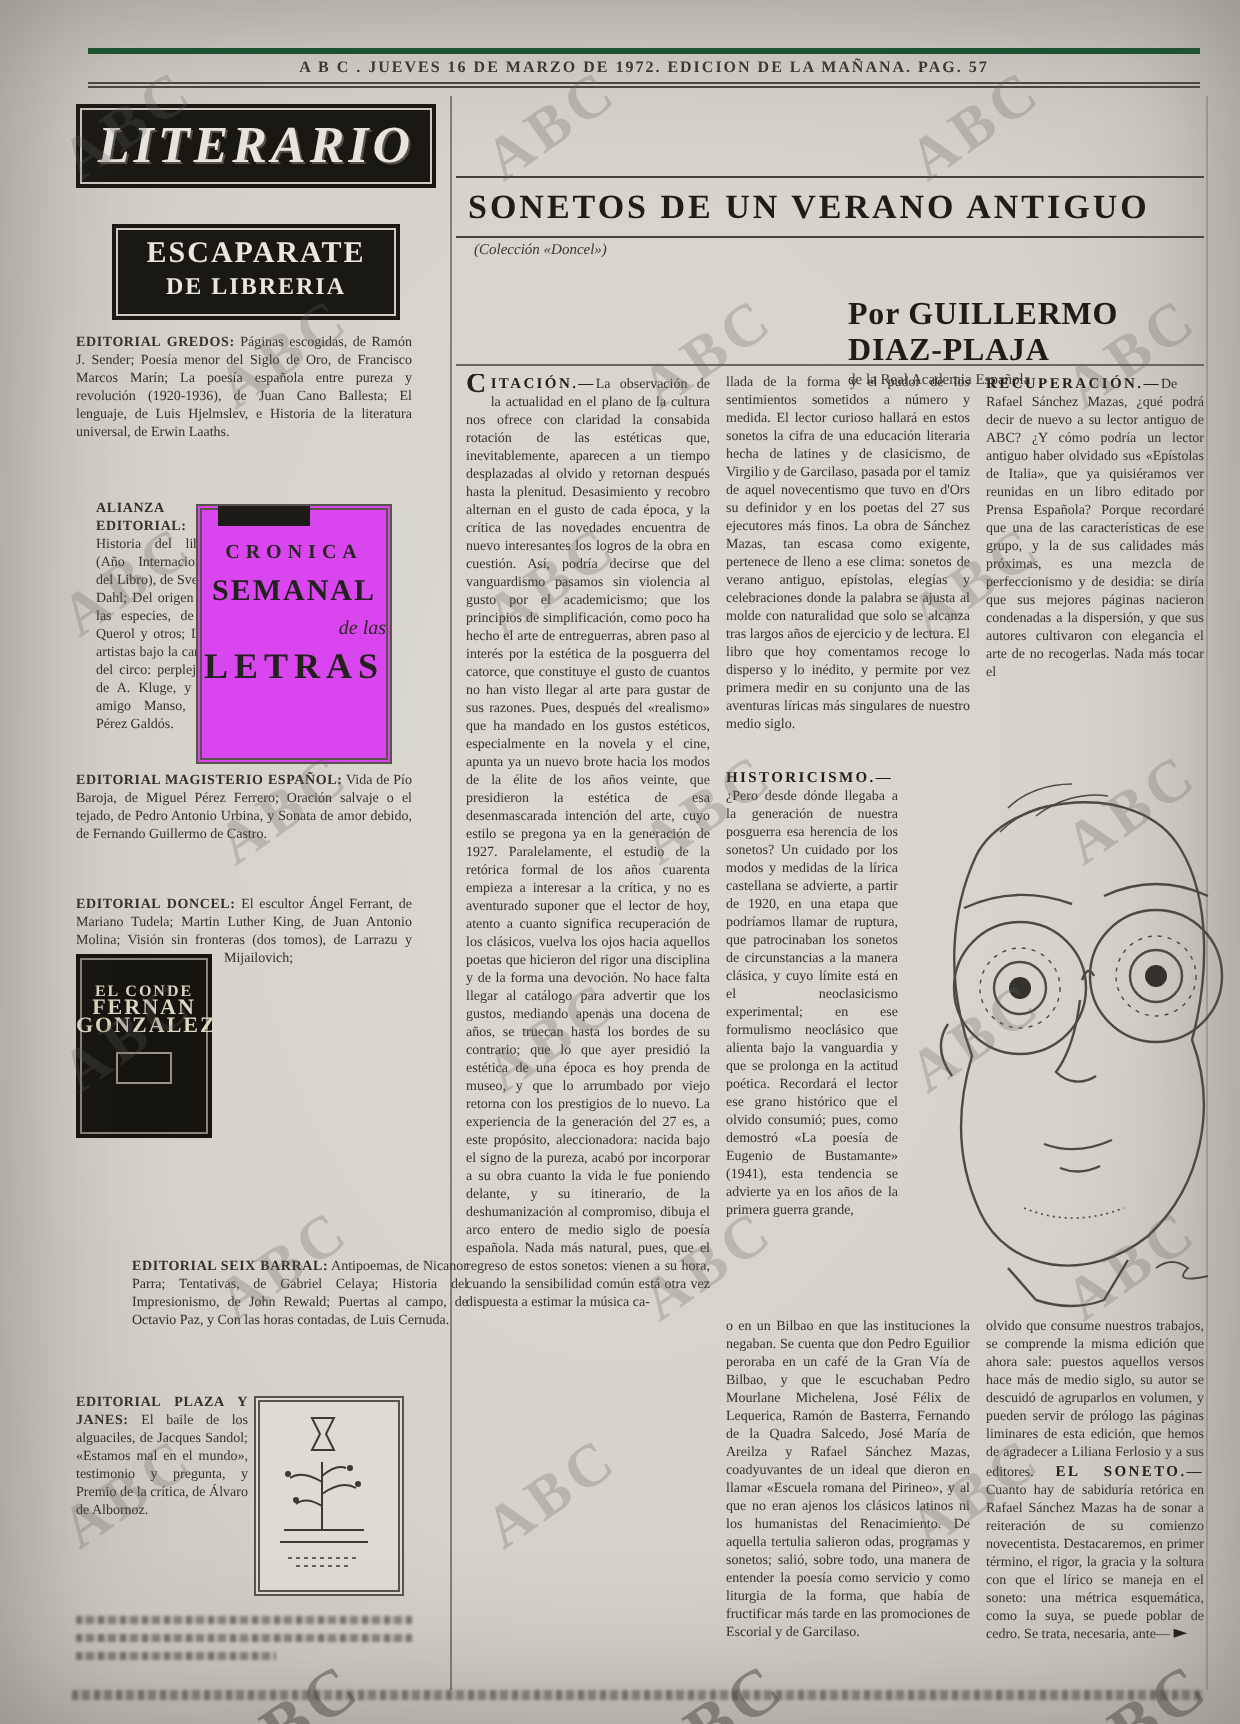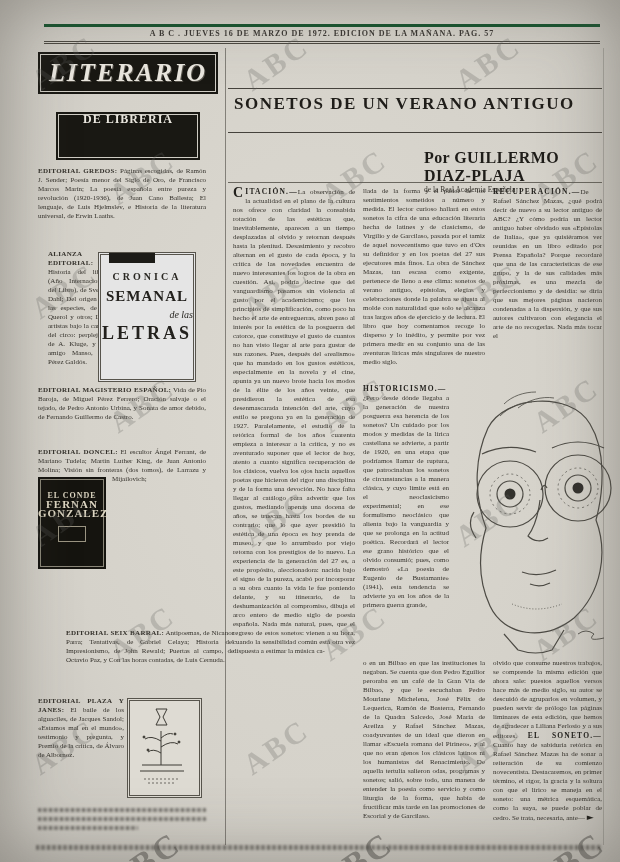--- a/index.html
+++ b/index.html
@@ -22,38 +22,38 @@
   
   .blackbox{background:#191813;color:#e9e6de;text-align:center;
     box-shadow:inset 0 0 0 2px #191813, inset 0 0 0 3px #cfccc4;}
   .masthead{left:38px;top:52px;width:180px;height:42px;
     font-weight:bold;font-style:italic;font-size:26px;letter-spacing:2px;line-height:42px;
     text-shadow:1px 1px 0 #55524a;}
   .escaparate{left:56px;top:112px;width:144px;height:48px;}
   .escaparate .l1{font-weight:bold;font-size:15px;letter-spacing:1px;margin-top:7px;}
   .escaparate .l2{font-weight:bold;font-size:12px;letter-spacing:1px;}
   
-  .cronica{left:98px;top:252px;width:92px;height:124px;border:3px double #57544c;background:#e5e5e5;text-align:center;}
+  .cronica{left:98px;top:252px;width:92px;height:124px;border:3px double #57544c;background:#d946ef;text-align:center;}
   .cronica-tab{position:absolute;left:8px;top:-2px;width:46px;height:10px;background:#1c1b17;}
   .cronica .c1{font-size:10px;font-weight:bold;letter-spacing:3px;margin-top:16px;color:#2a2823;}
   .cronica .c2{font-size:15px;font-weight:bold;letter-spacing:1px;margin-top:6px;color:#23211d;}
   .cronica .c3{font-size:10px;font-style:italic;margin-top:4px;color:#2a2823;text-align:right;}
   .cronica .c4{font-size:18px;font-weight:bold;letter-spacing:3px;margin-top:3px;color:#23211d;}
   
   .bookcover{float:left;width:68px;height:92px;margin:2px 6px 1px 0;background:#15140f;
     box-shadow:inset 0 0 0 2px #15140f, inset 0 0 0 3px #8a8678;text-align:center;color:#ddd6c2;}
   .bookcover .b1{font-size:8px;font-weight:bold;margin-top:14px;letter-spacing:1px;}
   .bookcover .b2,.bookcover .b3{font-size:11px;font-weight:bold;letter-spacing:1px;}
   .bookcover .orn{width:26px;height:14px;margin:8px auto 0;border:1px solid #9a9482;}
   
   .illusbox{left:127px;top:698px;width:69px;height:94px;border:3px double #57544c;background:#dedbd3;}
   
   .art-header{left:228px;top:88px;width:374px;border-top:1px solid #45423c;padding-top:5px;}
   .art-title{display:block;font-size:17px;font-weight:bold;letter-spacing:1.5px;color:#1f1d19;
-    border-bottom:1px solid #45423c;padding:0 0 18px 6px;white-space:nowrap;}
+    border-bottom:1px solid #45423c;padding:0 0 4px 6px;white-space:nowrap;}
   .art-sub{display:block;font-size:11px;font-weight:bold;letter-spacing:.5px;padding:3px 0 0 8px;color:#23211d;}
   .art-coll{display:block;font-size:7.5px;font-style:italic;padding:1px 0 0 9px;color:#3a3731;}
   .byline{left:424px;top:149px;width:178px;}
   .byline .b1{font-size:16px;font-weight:bold;letter-spacing:.4px;color:#1f1d19;}
   .byline .b2{font-size:7.5px;color:#3a3731;}
   .hrule{background:#6a675f;height:1px;}
   .vrule{width:1px;background:rgba(62,59,53,.55);}
   .cont-arrow{font-family:"DejaVu Sans",sans-serif;font-size:9px;color:#1d1c18;letter-spacing:0;}
   
   .smudge{background:repeating-linear-gradient(90deg, rgba(45,42,38,.55) 0 3px, rgba(45,42,38,.1) 3px 5px, rgba(45,42,38,.45) 5px 9px, rgba(45,42,38,.06) 9px 11px);
@@ -70,20 +70,21 @@
 <body>
 
 <div class="abs pageheader">A B C .  JUEVES 16 DE MARZO DE 1972. EDICION DE LA MAÑANA. PAG. 57</div>
 
 <div class="abs vrule" style="left:225px;top:48px;height:797px;"></div>
 <div class="abs vrule" style="left:603px;top:48px;height:797px;opacity:.45;"></div>
 
 <div class="abs blackbox masthead">LITERARIO</div>
 
 <div class="abs blackbox escaparate">
+  <div class="l1">ESCAPARATE</div>
   <div class="l2">DE LIBRERIA</div>
 </div>
 
 <div class="abs news" style="left:38px;top:167px;width:168px;height:79px;">
   <span class="entry-label">EDITORIAL GREDOS:</span><span> Páginas escogidas, de Ramón J. Sender; Poesía menor del Siglo de Oro, de Francisco Marcos Marín; La poesía española entre pureza y revolución (1920-1936), de Juan Cano Ballesta; El lenguaje, de Luis Hjelmslev, e Historia de la literatura universal, de Erwin Laaths.</span>
 </div>
 
 <div class="abs news" style="left:48px;top:250px;width:58px;height:128px;">
   <span class="entry-label">ALIANZA EDITORIAL:</span><span> Historia del libro (Año Internacional del Libro), de Svend Dahl; Del origen de las especies, de J. Querol y otros; Los artistas bajo la carpa del circo: perplejos, de A. Kluge, y El amigo Manso, de Pérez Galdós.</span>
 </div>
@@ -133,20 +134,21 @@
     </g>
   </svg>
 </div>
 
 <div class="abs smudge" style="left:38px;top:808px;width:168px;height:4px;"></div>
 <div class="abs smudge" style="left:38px;top:817px;width:168px;height:4px;"></div>
 <div class="abs smudge" style="left:38px;top:826px;width:100px;height:4px;"></div>
 
 <div class="abs art-header">
   <span class="art-title">SONETOS DE UN VERANO ANTIGUO</span>
+  <span class="art-coll">(Colección «Doncel»)</span>
 </div>
 
 <div class="abs byline">
   <div class="b1">Por GUILLERMO DIAZ-PLAJA</div>
   <div class="b2">de la Real Academia Española</div>
 </div>
 
 <div class="abs hrule" style="left:228px;top:182px;width:374px;"></div>
 
 <div class="abs news initial" style="left:233px;top:187px;width:122px;height:654px;">

